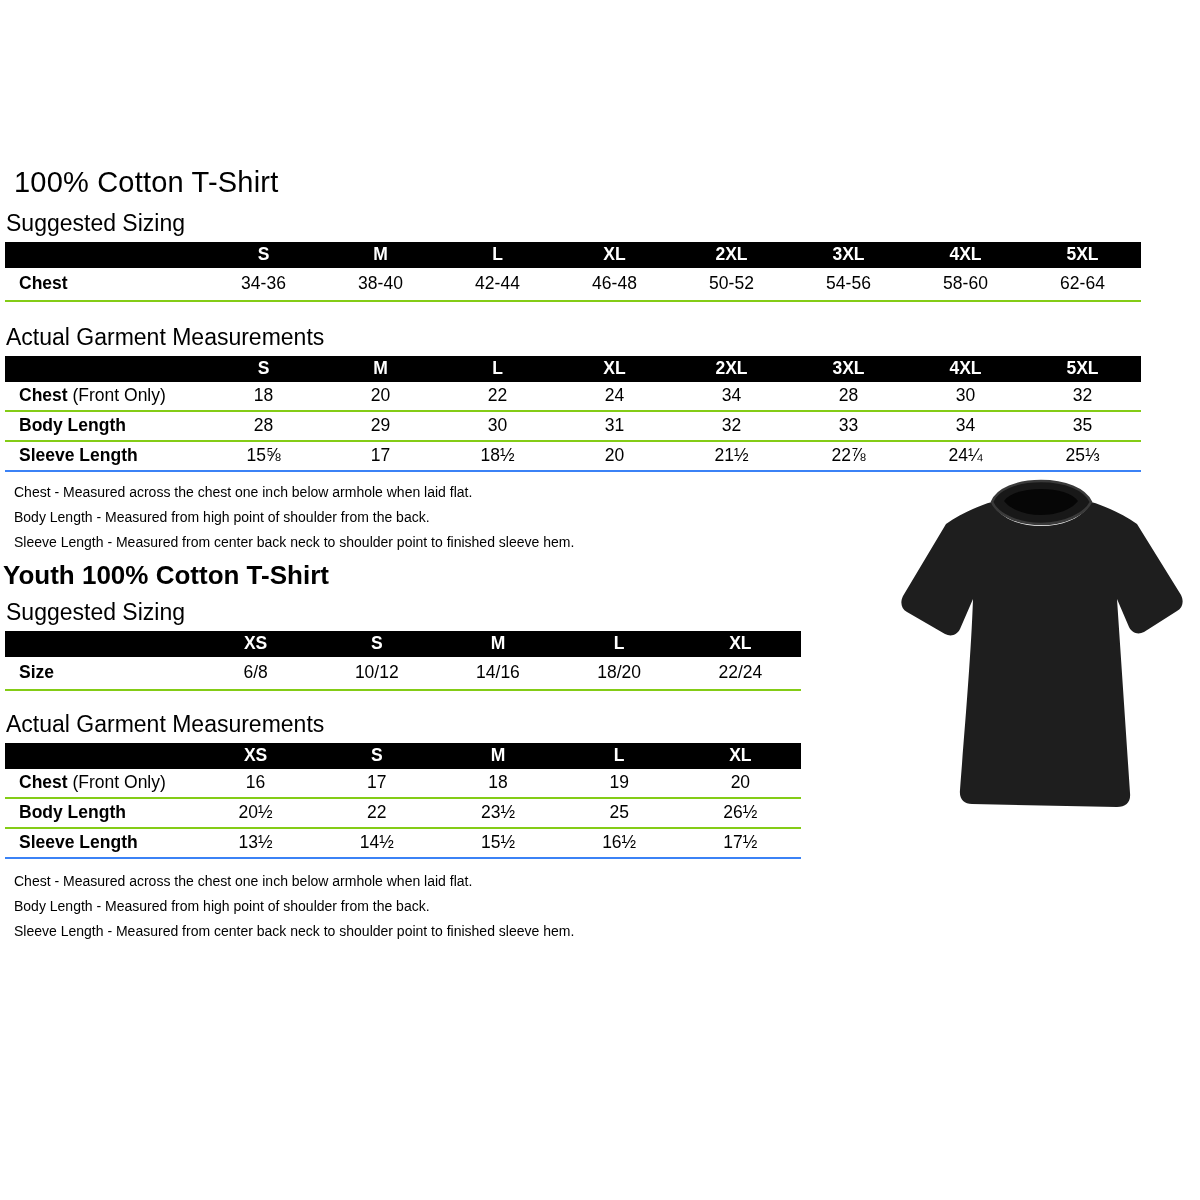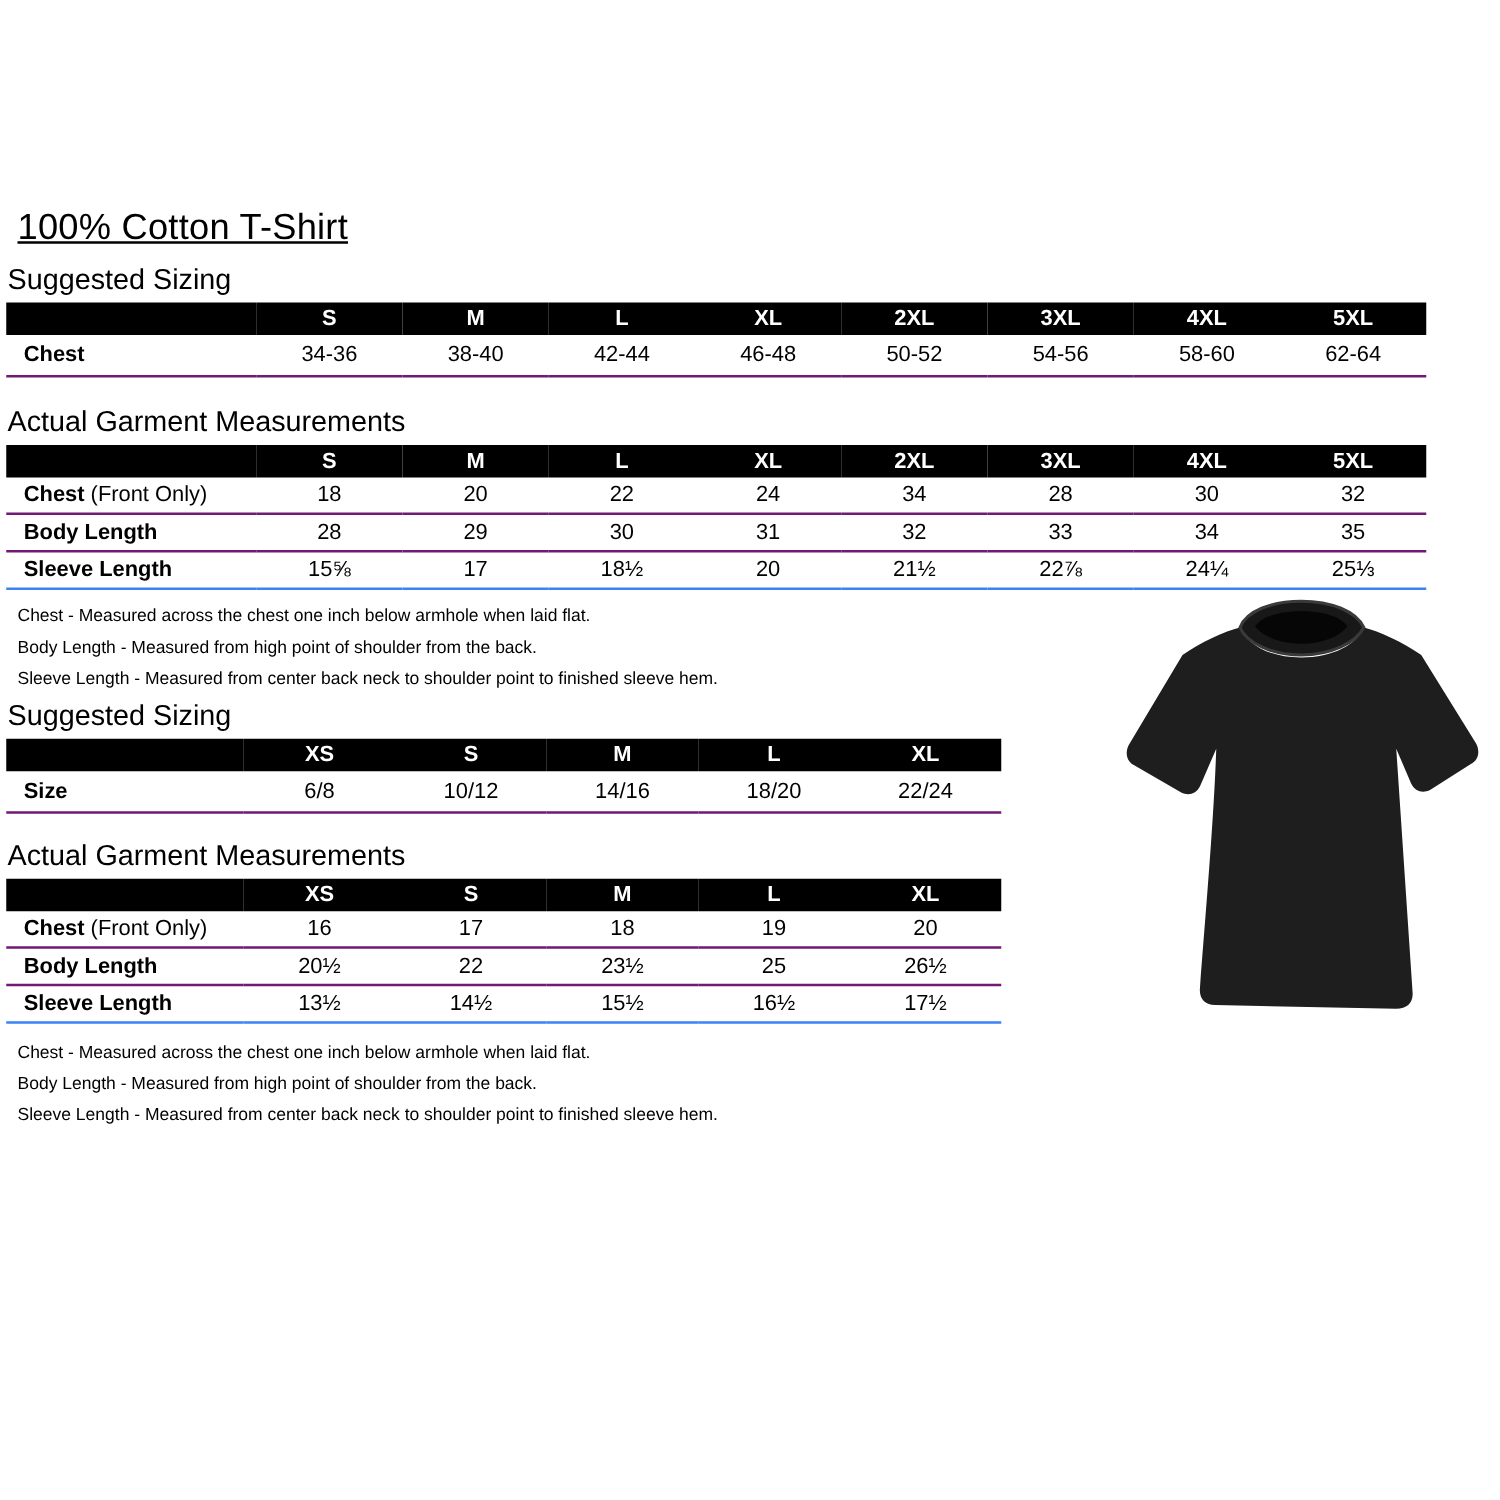--- a/index.html
+++ b/index.html
@@ -1,38 +1,38 @@
 <!DOCTYPE html>
 <html><head>
 <meta charset="utf-8">
 <style>
   html,body{margin:0;padding:0;background:#fff;}
   .page{position:relative;width:1200px;height:1200px;background:#ffffff;overflow:hidden;
         font-family:"Liberation Sans",sans-serif;color:#000;}
   .content{padding-top:162px;}
 
   .header-line{display:flex;align-items:center;margin-left:14px;height:40px;}
-  .main-title{font-size:29px;font-weight:400;margin:0;width:332px;letter-spacing:0.2px;text-decoration:underline;}
+  .main-title{font-size:29px;font-weight:400;margin:0;width:332px;letter-spacing:0.2px;}
   .banner{background:#000;color:#fff;font-weight:700;font-size:29px;letter-spacing:7px;
           width:554px;height:38px;display:flex;align-items:center;justify-content:center;}
 
   .sec{font-size:23px;}
   .sec-1{margin:8px 0 5px 6px;}
   .sec-2{margin:22px 0 5px 6px;}
   .sec-3{margin:8px 0 5px 6px;}
   .sec-4{margin:20px 0 5px 6px;}
 
   table.tbl{border-collapse:collapse;table-layout:fixed;}
   .tbl th{background:#000;color:#fff;font-weight:700;font-size:17.5px;padding:2px 0 3px;text-align:center;}
   .tbl td{text-align:center;font-size:17.5px;}
   .tbl.roomy td{padding:5px 0 6px;}
   .tbl.tight td{padding:3px 0 4px;}
   .tbl td.rl{text-align:left;padding-left:14px;font-weight:700;}
   .rl .sfx{font-weight:400;}
-  .tbl tbody tr{border-bottom:2px solid #701a75;}
+  .tbl tbody tr{border-bottom:2px solid #84cc16;}
   .tbl tbody tr.last-gray{border-bottom:2px solid #3b82f6;}
 
   .w-adult{width:1136px;margin-left:5px;}
   .w-adult col.c0{width:200px;}
   .w-youth{width:796px;margin-left:5px;}
   .w-youth col.c0{width:190px;}
 
   .notes{margin:12px 0 0 14px;font-size:14px;}
   .notes p{margin:0 0 9px 0;}
   .notes-youth{margin-top:14px;}
@@ -142,20 +142,21 @@
         </tr>
       </tbody>
     </table>
 
     <div class="notes">
       <p>Chest - Measured across the chest one inch below armhole when laid flat.</p>
       <p>Body Length - Measured from high point of shoulder from the back.</p>
       <p>Sleeve Length - Measured from center back neck to shoulder point to finished sleeve hem.</p>
     </div>
 
+    <h2 class="youth-title">Youth 100% Cotton T-Shirt</h2>
 
     <div class="sec sec-3">Suggested Sizing</div>
 
     <table class="tbl roomy w-youth">
       <colgroup>
           <col class="c0">
           <col span="5">
         </colgroup>
       <thead>
         <tr>

